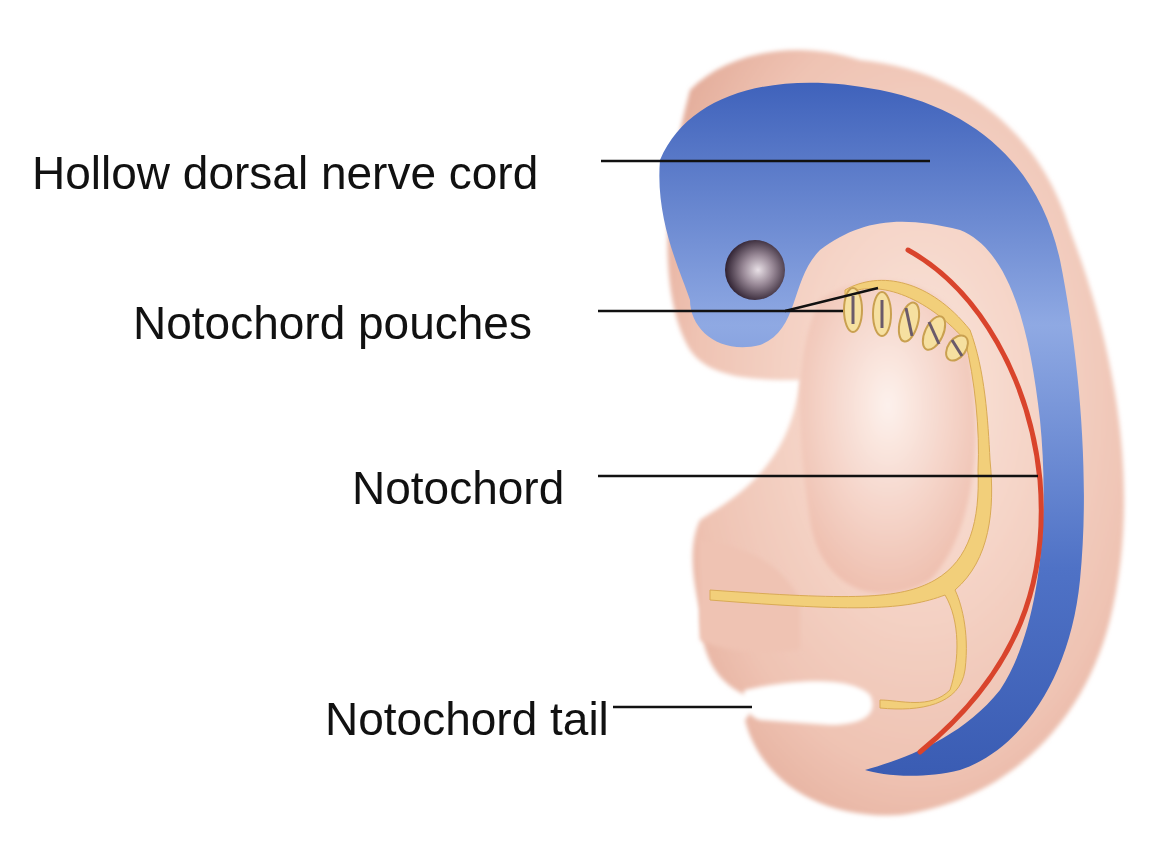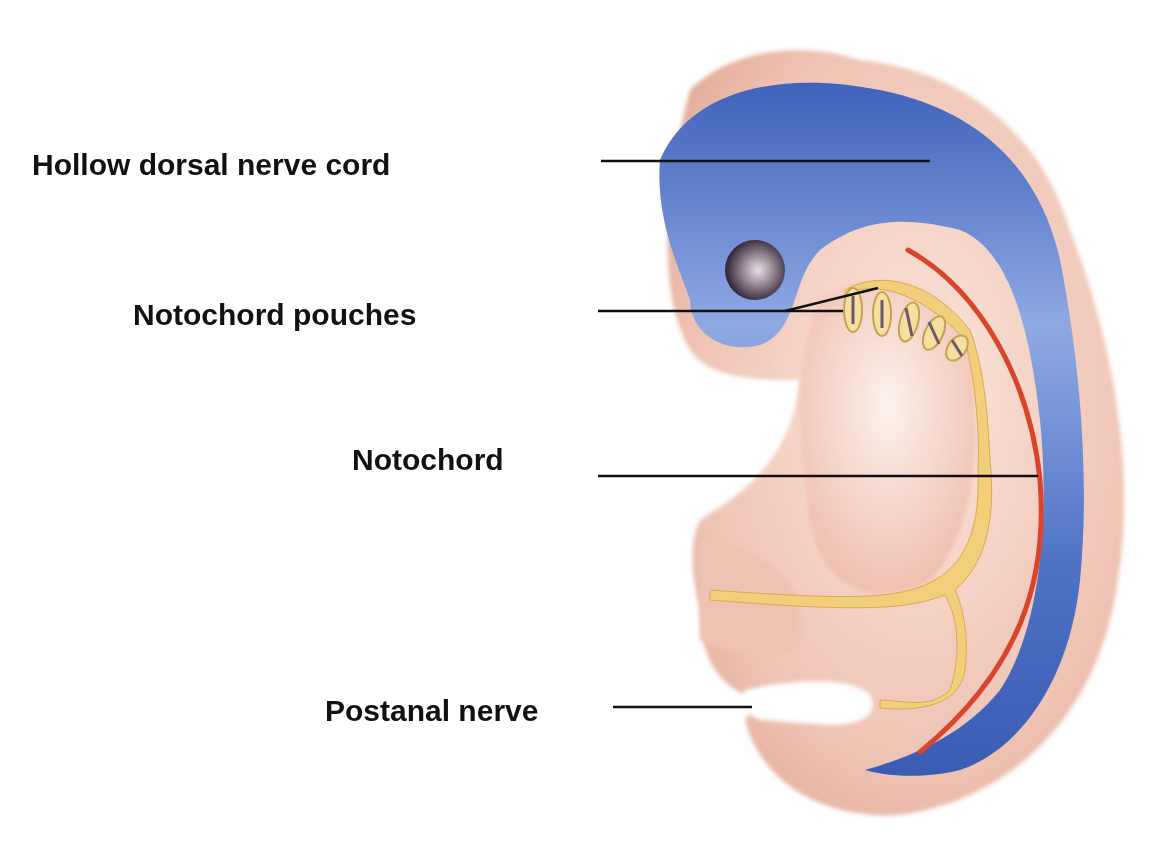--- a/index.html
+++ b/index.html
@@ -1,17 +1,17 @@
 <!DOCTYPE html>
 <html><head>
   <meta charset="utf-8">
   <style>
     html, body { margin: 0; padding: 0; background: #ffffff; }
     body { width: 1173px; height: 848px; position: relative; overflow: hidden; font-family: "Liberation Sans", sans-serif; }
-    .label { position: absolute; font-weight: bold; font-size: 30px; color: #111; white-space: nowrap; line-height: 1; }
+    .label { position: absolute; font-weight: normal; font-size: 46px; color: #111; white-space: nowrap; line-height: 1; }
     svg { position: absolute; left: 0; top: 0; }
   </style>
 </head>
 <body>
 
 <svg width="1173" height="848" viewBox="0 0 1173 848">
   <defs>
     <radialGradient id="skinGrad" cx="0.55" cy="0.45" r="0.7">
       <stop offset="0" stop-color="#fbe6dc"></stop>
       <stop offset="0.7" stop-color="#efc3b3"></stop>
@@ -70,14 +70,14 @@
     <line x1="601" y1="161" x2="930" y2="161"></line>
     <polyline points="598,311 785,311 878,288"></polyline>
     <line x1="785" y1="311" x2="843" y2="311"></line>
     <line x1="598" y1="476" x2="1038" y2="476"></line>
     <line x1="613" y1="707" x2="752" y2="707"></line>
   </g>
 </svg>
 
 <div class="label" style="left:32px; top:150px;">Hollow dorsal nerve cord</div>
 <div class="label" style="left:133px; top:300px;">Notochord pouches</div>
-<div class="label" style="left:352px; top:445px;">Notochord</div>
-<div class="label" style="left:325px; top:696px;">Postanal nerve</div>
+<div class="label" style="left:352px; top:465px;">Notochord</div>
+<div class="label" style="left:325px; top:696px;">Notochord tail</div>
 
 </body></html>

